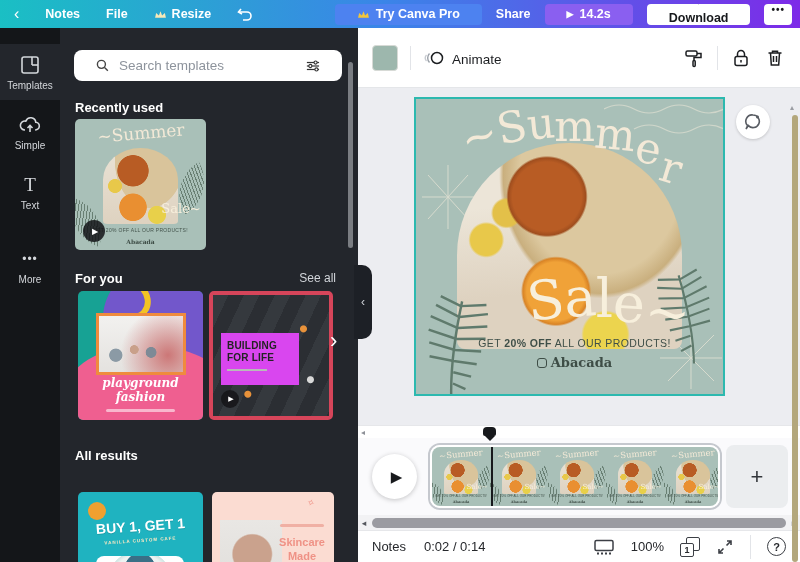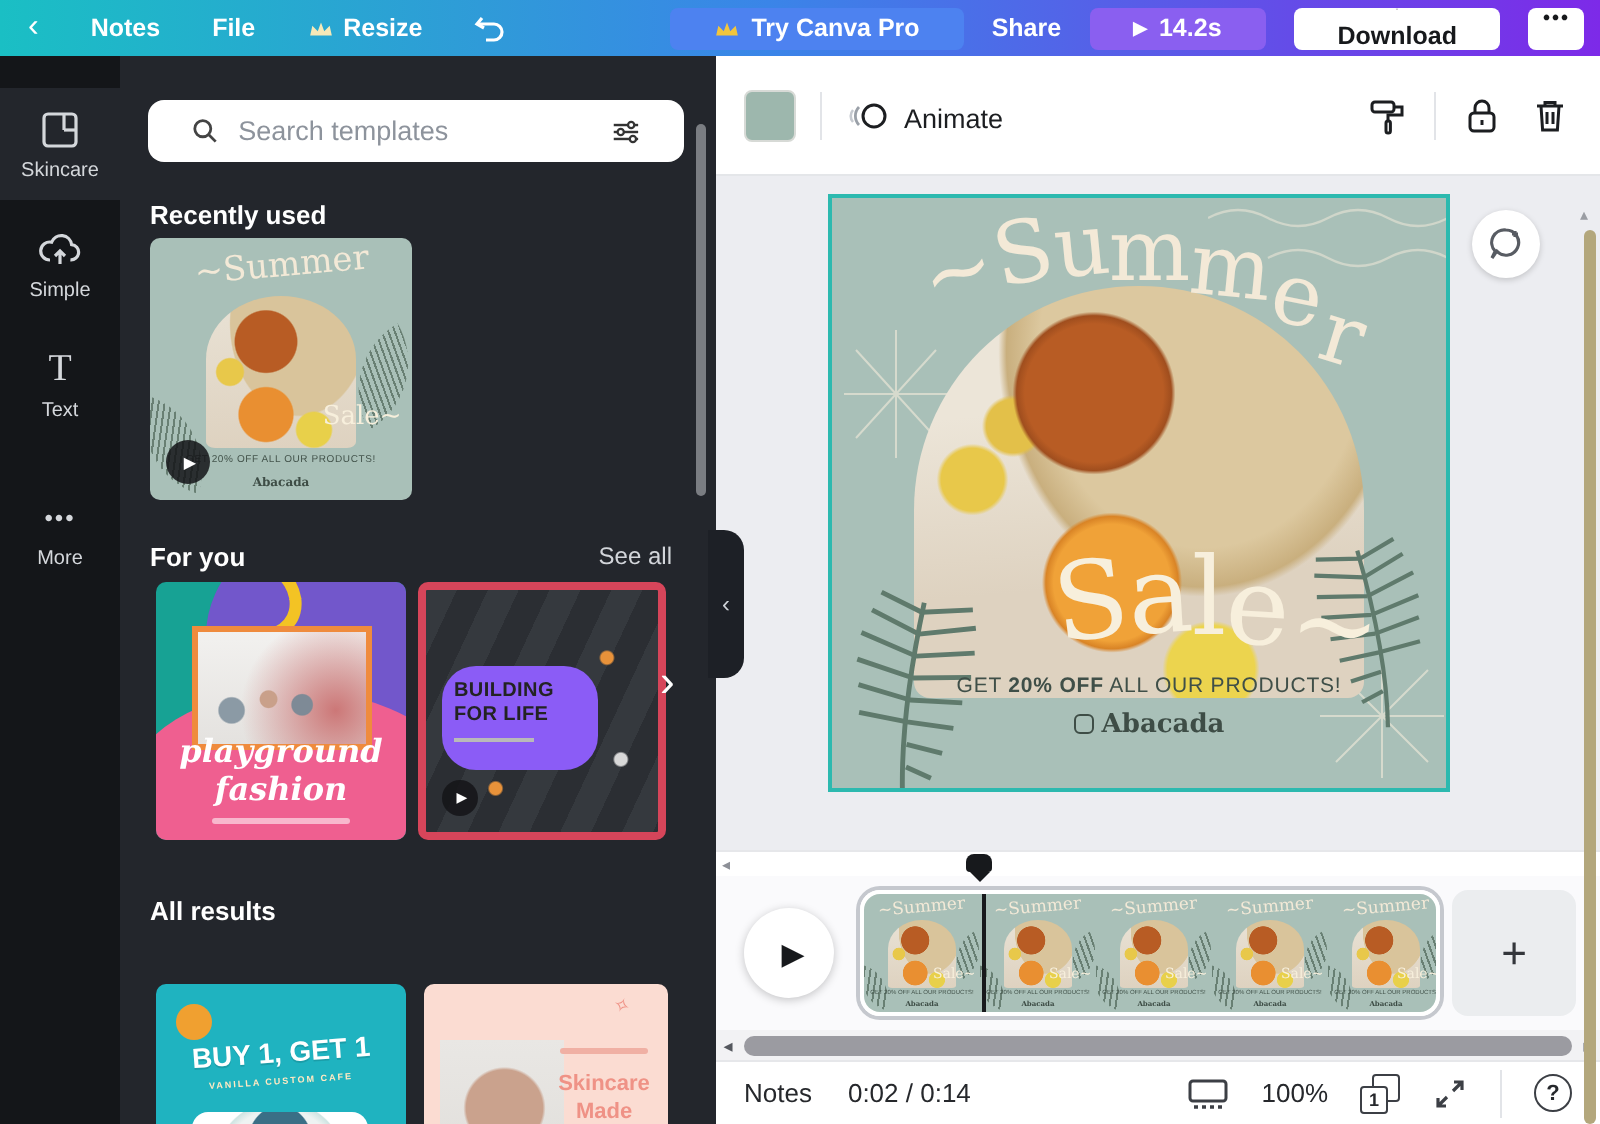--- a/index.html
+++ b/index.html
@@ -59,35 +59,35 @@
   .pg-pink{position:absolute;left:-14px;bottom:-30px;width:170px;height:105px;border-radius:48% 52% 0 0;background:#ef5f90;}
   .pg-squig{position:absolute;left:28px;top:-12px;width:46px;height:40px;border:6px solid #f3c324;
     border-radius:50%;border-bottom-color:transparent;border-left-color:transparent;transform:rotate(40deg);}
   .pg-photo{position:absolute;left:18px;top:22px;width:90px;height:62px;background:
     radial-gradient(circle at 20% 70%,#8b9aa5 0 8%,transparent 9%),
     radial-gradient(circle at 42% 60%,#c9a08a 0 7%,transparent 8%),
     radial-gradient(circle at 62% 65%,#7e8a96 0 8%,transparent 9%),
     radial-gradient(circle at 82% 70%,#c77,transparent 60%),
     linear-gradient(#f2f1ef,#e4e2df);border:3px solid #ef8b3d;}
   .pg-title{position:absolute;left:0;right:0;bottom:16px;text-align:center;color:#fff;
-    font-family:"DejaVu Serif",serif;font-style:italic;font-weight:bold;font-size:16px;}
+    font-family:"DejaVu Serif",serif;font-style:italic;font-weight:bold;font-size:12px;}
   .pg-sub{position:absolute;left:28px;right:28px;bottom:8px;height:3px;background:rgba(255,255,255,.55);border-radius:2px;}
 
   
   .t-building{left:149px;top:263px;width:124px;height:129px;background:#2a2d31;border:4px solid #d6455a;}
   .bl-road{position:absolute;inset:0;background:
     repeating-linear-gradient(115deg,#35393e 0 14px,#2b2e33 14px 28px),
     linear-gradient(#303439,#26292d);}
   .bl-cars{position:absolute;inset:0;background:
     radial-gradient(circle at 78% 28%,#e8923a 0 3px,transparent 4px),
     radial-gradient(circle at 64% 55%,#e8b23a 0 3px,transparent 4px),
     radial-gradient(circle at 84% 70%,#d8d8d8 0 3px,transparent 4px),
     radial-gradient(circle at 30% 82%,#e8923a 0 3px,transparent 4px);}
-  .bl-card{position:absolute;left:8px;top:38px;width:78px;height:52px;background:#8b5cf6;
-    padding:7px 6px;border-radius:17px;}
+  .bl-card{position:absolute;left:8px;top:38px;width:78px;height:52px;background:#d946ef;
+    padding:7px 6px;}
   .bl-title{font-size:10px;font-weight:bold;color:#232323;line-height:1.15;letter-spacing:.2px;}
   .bl-sub{margin-top:6px;width:40px;height:2px;background:#b9b9b9;}
 
   
   .t-buy{left:18px;top:464px;width:125px;height:128px;background:#1fb3c0;}
   .buy-badge{position:absolute;left:10px;top:10px;width:18px;height:18px;border-radius:50%;background:#f0a030;}
   .buy-title{position:absolute;left:0;right:0;top:26px;text-align:center;color:#fff;font-weight:bold;
     font-size:14px;transform:rotate(-4deg);text-shadow:0 1px 0 rgba(0,0,0,.12);}
   .buy-sub{position:absolute;left:0;right:0;top:46px;text-align:center;color:#ffe9c2;font-weight:bold;
     font-size:4.5px;letter-spacing:1px;transform:rotate(-4deg);}
@@ -283,21 +283,21 @@
 
   <nav class="rail">
     <div class="rail-item active">
       <span class="ric">
         <svg width="20" height="20" viewBox="0 0 20 20">
             <rect x="2" y="2" width="16" height="16" rx="2"></rect>
             <line x1="12" y1="2" x2="12" y2="10"></line>
             <line x1="12" y1="10" x2="18" y2="10"></line>
           </svg>
       </span>
-      <span>Skincare</span>
+      <span>Templates</span>
     </div>
     <div class="rail-item">
       <span class="ric">
         <svg width="22" height="20" viewBox="0 0 22 20">
             <path d="M6 15 a4.5 4.5 0 1 1 .8-8.9 a5.2 5.2 0 0 1 10 1.2 a3.8 3.8 0 0 1-.6 7.6"></path>
             <path d="M11 17 v-6 M8.5 13 L11 10.5 L13.5 13"></path>
           </svg>
       </span>
       <span>Simple</span>
     </div>

